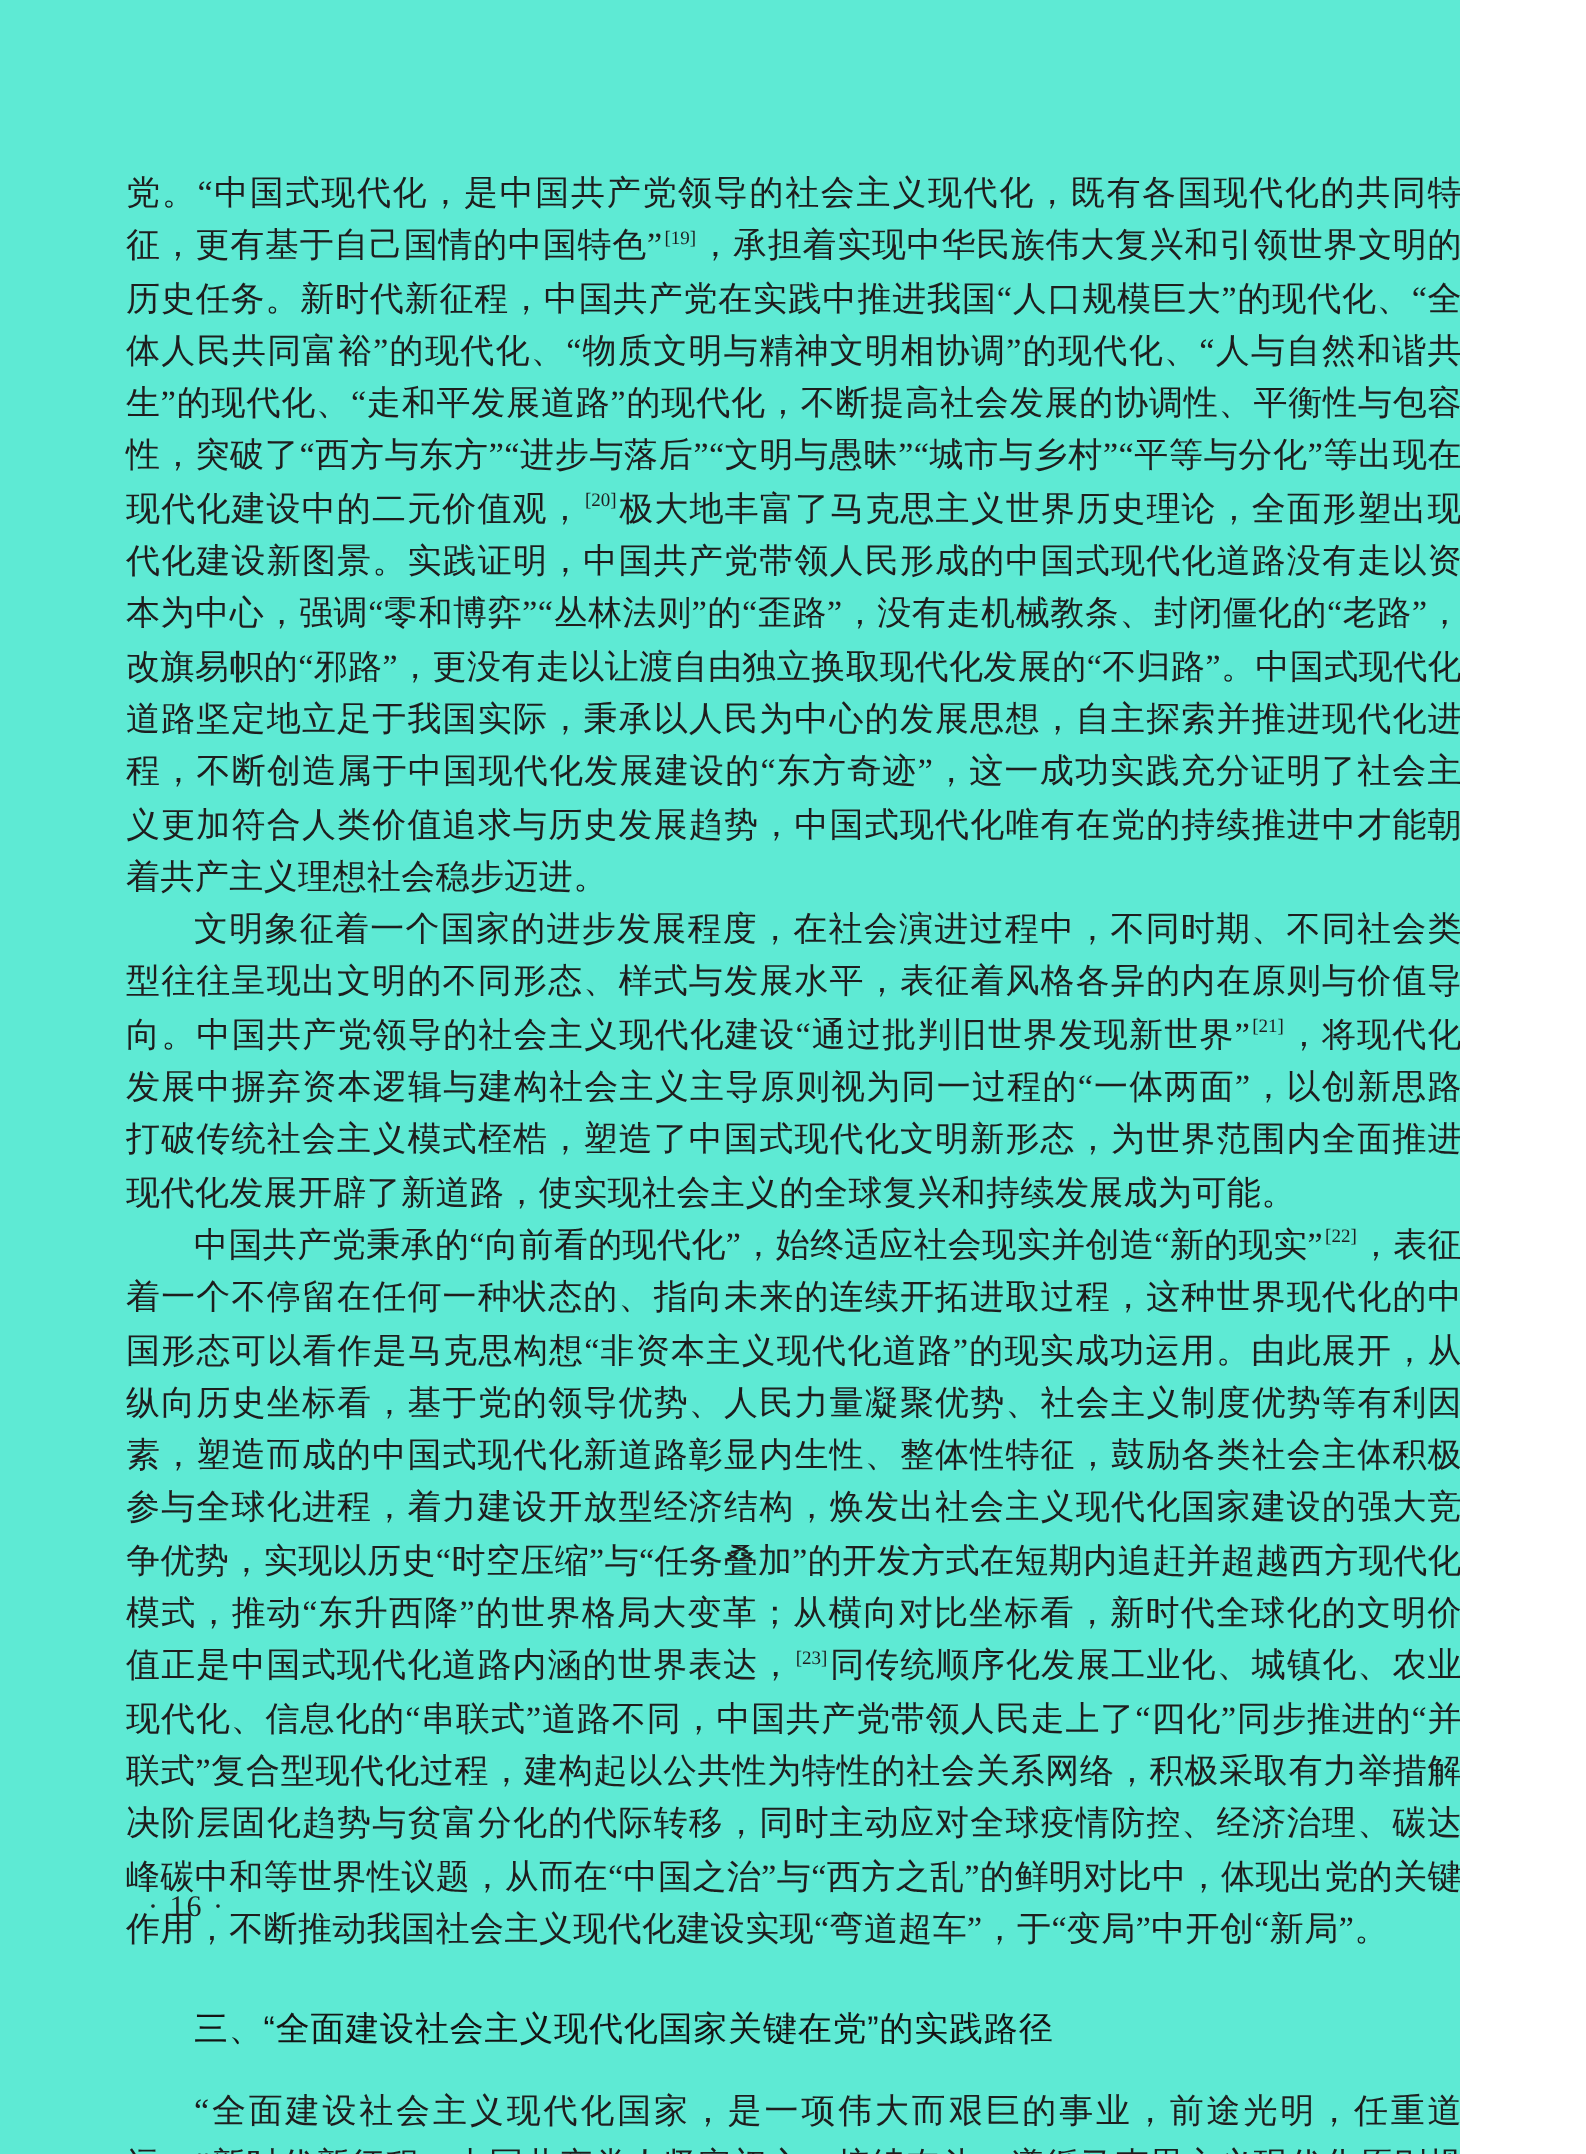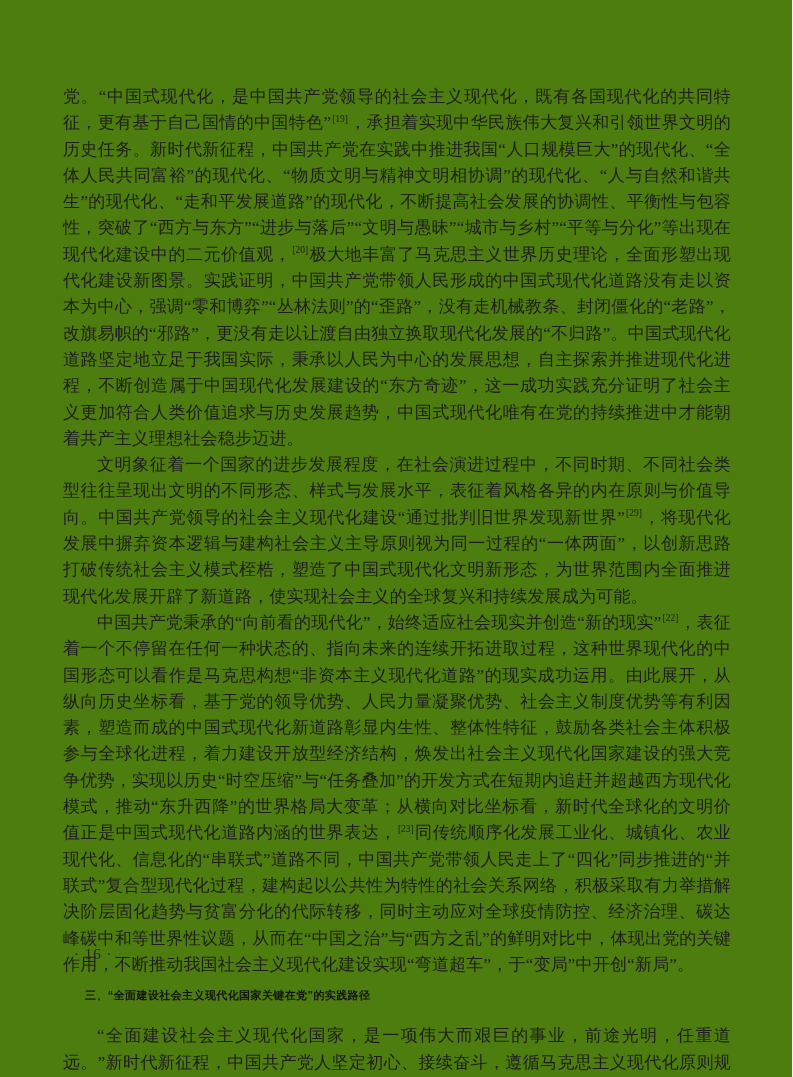--- a/index.html
+++ b/index.html
@@ -1,44 +1,44 @@
 <!DOCTYPE html>
 <html><head>
 <meta charset="utf-8">
 <style>
   html, body { margin: 0; padding: 0; background: #ffffff; }
   .page {
     position: relative;
-    width: 792px;
+    width: 730px;
     height: 1077px;
-    background: #4d7c0f;
+    background: #5eead4;
     overflow: hidden;
     font-family: "Liberation Serif", "DejaVu Serif", serif;
     color: #1e1e1e;
   }
   .content {
     position: absolute;
     left: 63px;
     top: 84px;
     width: 668px;
     font-size: 17px;
     line-height: 26.3px;
     text-align: justify;
     text-justify: inter-ideograph;
     letter-spacing: 0.2px;
   }
   .para { margin: 0; text-indent: 2em; }
   .para.no-indent { text-indent: 0; }
   .subsection-heading { margin: 0; text-indent: 2em; }
   .section-heading {
-    margin: 4px 0 15px 0;
+    margin: 24px 0 15px 0;
     text-indent: 2em;
     font-family: "Liberation Sans", "DejaVu Sans", sans-serif;
-    font-weight: 700;
-    font-size: 11px;
+    font-weight: 400;
+    font-size: 17px;
     letter-spacing: 0.4px;
     color: #141414;
   }
   sup.fn {
     font-size: 9.5px;
     line-height: 0;
     vertical-align: super;
     letter-spacing: 0;
     padding: 0 1px;
   }
@@ -50,19 +50,19 @@
     letter-spacing: 1px;
     color: #222;
   }
 </style>
 </head>
 <body>
 
 <div class="page">
   <div class="content">
     <p class="para no-indent">党。“中国式现代化，是中国共产党领导的社会主义现代化，既有各国现代化的共同特征，更有基于自己国情的中国特色”<sup class="fn">[19]</sup>，承担着实现中华民族伟大复兴和引领世界文明的历史任务。新时代新征程，中国共产党在实践中推进我国“人口规模巨大”的现代化、“全体人民共同富裕”的现代化、“物质文明与精神文明相协调”的现代化、“人与自然和谐共生”的现代化、“走和平发展道路”的现代化，不断提高社会发展的协调性、平衡性与包容性，突破了“西方与东方”“进步与落后”“文明与愚昧”“城市与乡村”“平等与分化”等出现在现代化建设中的二元价值观，<sup class="fn">[20]</sup>极大地丰富了马克思主义世界历史理论，全面形塑出现代化建设新图景。实践证明，中国共产党带领人民形成的中国式现代化道路没有走以资本为中心，强调“零和博弈”“丛林法则”的“歪路”，没有走机械教条、封闭僵化的“老路”，改旗易帜的“邪路”，更没有走以让渡自由独立换取现代化发展的“不归路”。中国式现代化道路坚定地立足于我国实际，秉承以人民为中心的发展思想，自主探索并推进现代化进程，不断创造属于中国现代化发展建设的“东方奇迹”，这一成功实践充分证明了社会主义更加符合人类价值追求与历史发展趋势，中国式现代化唯有在党的持续推进中才能朝着共产主义理想社会稳步迈进。</p>
-    <p class="para">文明象征着一个国家的进步发展程度，在社会演进过程中，不同时期、不同社会类型往往呈现出文明的不同形态、样式与发展水平，表征着风格各异的内在原则与价值导向。中国共产党领导的社会主义现代化建设“通过批判旧世界发现新世界”<sup class="fn">[29]</sup>，将现代化发展中摒弃资本逻辑与建构社会主义主导原则视为同一过程的“一体两面”，以创新思路打破传统社会主义模式桎梏，塑造了中国式现代化文明新形态，为世界范围内全面推进现代化发展开辟了新道路，使实现社会主义的全球复兴和持续发展成为可能。</p>
+    <p class="para">文明象征着一个国家的进步发展程度，在社会演进过程中，不同时期、不同社会类型往往呈现出文明的不同形态、样式与发展水平，表征着风格各异的内在原则与价值导向。中国共产党领导的社会主义现代化建设“通过批判旧世界发现新世界”<sup class="fn">[21]</sup>，将现代化发展中摒弃资本逻辑与建构社会主义主导原则视为同一过程的“一体两面”，以创新思路打破传统社会主义模式桎梏，塑造了中国式现代化文明新形态，为世界范围内全面推进现代化发展开辟了新道路，使实现社会主义的全球复兴和持续发展成为可能。</p>
     <p class="para">中国共产党秉承的“向前看的现代化”，始终适应社会现实并创造“新的现实”<sup class="fn">[22]</sup>，表征着一个不停留在任何一种状态的、指向未来的连续开拓进取过程，这种世界现代化的中国形态可以看作是马克思构想“非资本主义现代化道路”的现实成功运用。由此展开，从纵向历史坐标看，基于党的领导优势、人民力量凝聚优势、社会主义制度优势等有利因素，塑造而成的中国式现代化新道路彰显内生性、整体性特征，鼓励各类社会主体积极参与全球化进程，着力建设开放型经济结构，焕发出社会主义现代化国家建设的强大竞争优势，实现以历史“时空压缩”与“任务叠加”的开发方式在短期内追赶并超越西方现代化模式，推动“东升西降”的世界格局大变革；从横向对比坐标看，新时代全球化的文明价值正是中国式现代化道路内涵的世界表达，<sup class="fn">[23]</sup>同传统顺序化发展工业化、城镇化、农业现代化、信息化的“串联式”道路不同，中国共产党带领人民走上了“四化”同步推进的“并联式”复合型现代化过程，建构起以公共性为特性的社会关系网络，积极采取有力举措解决阶层固化趋势与贫富分化的代际转移，同时主动应对全球疫情防控、经济治理、碳达峰碳中和等世界性议题，从而在“中国之治”与“西方之乱”的鲜明对比中，体现出党的关键作用，不断推动我国社会主义现代化建设实现“弯道超车”，于“变局”中开创“新局”。</p>
     <p class="section-heading">三、“全面建设社会主义现代化国家关键在党”的实践路径</p>
     <p class="para">“全面建设社会主义现代化国家，是一项伟大而艰巨的事业，前途光明，任重道远。”新时代新征程，中国共产党人坚定初心、接续奋斗，遵循马克思主义现代化原则规划实践路径，以辩证、全面、发展的眼光审视新时代、新变化，带领人民向着实现现代化目标的历史征程勇毅迈进。全面建设社会主义现代化国家关键在党，要坚定维护党的权威和集中统一领导，在贯彻民主集中制基础上，既坚持“操其要于上”，做好顶层设计与战略谋划，也注重“分其详于下”，在实践中把握社会主义现代化建设的着力点、处理好若干重要关系，在解决社会主要矛盾的进程中把握中国式现代化发展前景。</p>
   </div>
   <div class="page-number">· 16 ·</div>
 </div>
 
 </body></html>

